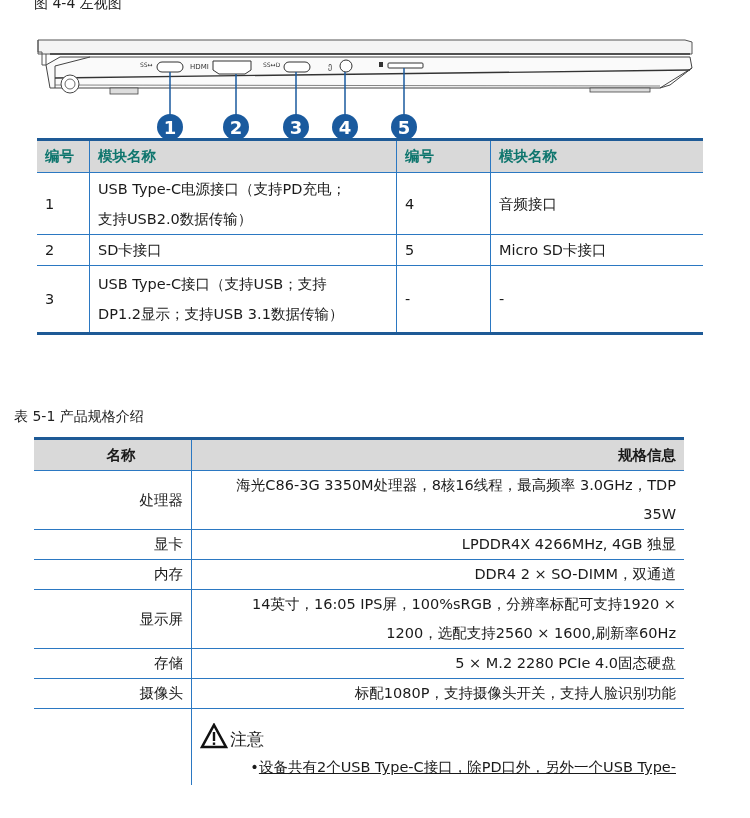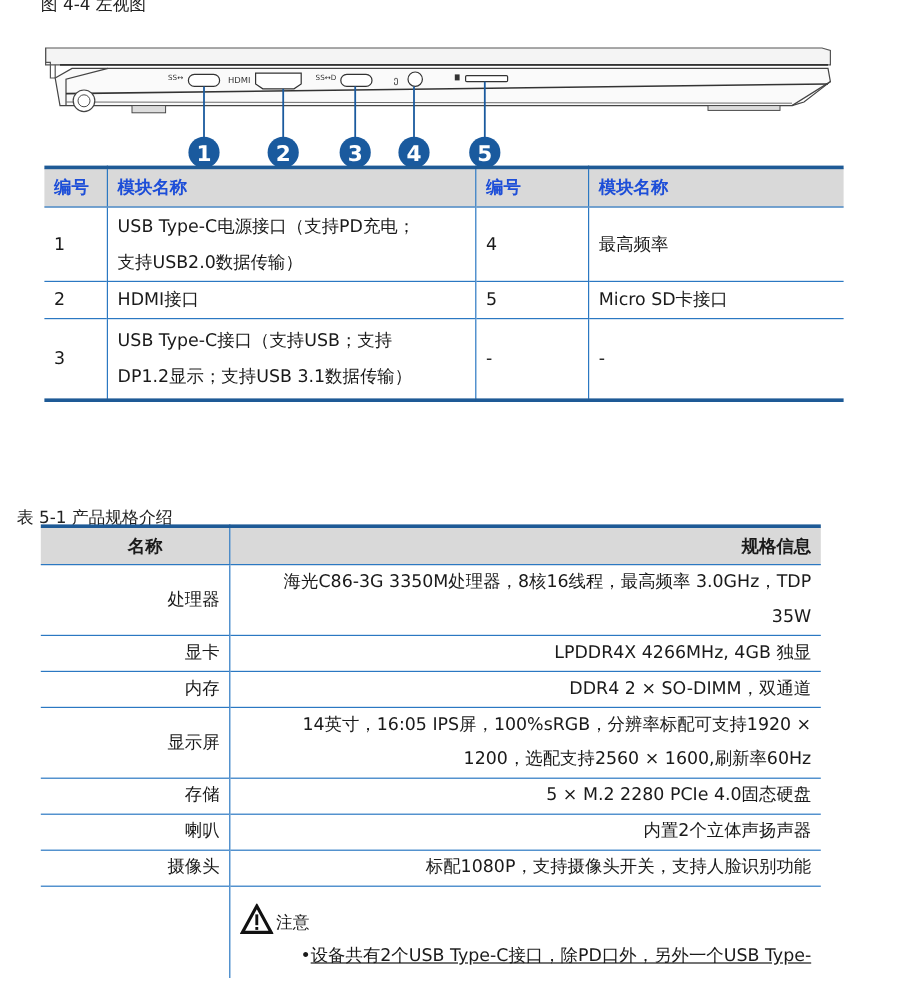--- a/index.html
+++ b/index.html
@@ -5,35 +5,35 @@
   html, body { margin: 0; padding: 0; background: #ffffff; }
   body {
     width: 750px; height: 818px; overflow: hidden; position: relative;
     font-family: "DejaVu Sans", "Liberation Sans", sans-serif;
     color: #1a1a1a;
   }
   .caption {
     position: absolute; font-size: 14px; color: #222; white-space: nowrap;
   }
   .fig-caption { left: 34px; top: -5px; }
-  .tbl-caption { left: 14px; top: 423px; }
+  .tbl-caption { left: 14px; top: 408px; }
 
   
   .figure { position: absolute; left: 30px; top: 30px; width: 680px; height: 115px; }
   .figure svg { position: absolute; left: 0; top: 0; }
 
   
   table { border-collapse: collapse; position: absolute; font-size: 14.5px; }
   td, th { padding: 0 8px; vertical-align: middle; text-align: left; }
   .ports {
     left: 37px; top: 138px; width: 666px;
     border-top: 3px solid #1e5a96; border-bottom: 3px solid #1e5a96;
   }
   .ports th {
-    background: #d9d9d9; font-weight: bold; height: 31px; color: #1d4ed8;
+    background: #d9d9d9; font-weight: bold; height: 31px; color: #0f766e;
     border-bottom: 1.5px solid #2b78c2;
   }
   .ports td, .ports th { border-left: 1.5px solid #2b78c2; }
   .ports tr > :first-child { border-left: none; }
   .ports td { border-top: 1.5px solid #2b78c2; line-height: 30px; }
   .ports .c1 { width: 36px; }
   .ports .c2 { width: 290px; }
   .ports .c3 { width: 77px; }
 
   .specs {
@@ -45,21 +45,21 @@
     border-bottom: 1.5px solid #2b78c2;
   }
   .specs th.name-h { text-align: center; }
   .specs td, .specs th { border-left: 1.5px solid #2b78c2; text-align: right; }
   .specs tr > :first-child { border-left: none; padding-left: 25px; }
   .specs td { border-top: 1.5px solid #2b78c2; line-height: 29px; }
   .specs .k { width: 124px; }
   .specs .note-cell { padding-top: 6px; }
   .note-title { display: flex; align-items: flex-end; gap: 2px; height: 34px; }
   .note-title .warn { width: 28px; height: 26px; }
-  .note-title span.txt { font-size: 14px; line-height: 20px; }
+  .note-title span.txt { font-size: 17px; line-height: 20px; }
   .bullet-line { line-height: 36px; padding-left: 4px; white-space: nowrap; text-decoration: underline; }
   .bullet-line .dot { display: inline-block; width: 18px; }
   .nowrap { white-space: nowrap; }
 </style>
 </head>
 <body>
 
 <div class="caption fig-caption">图 4-4 左视图</div>
 
 <div class="figure">
@@ -131,25 +131,25 @@
     </tr>
   </thead>
   <tbody>
     <tr style="height:62px">
       <td>1</td>
       <td>
         <div class="nowrap">USB Type-C电源接口（支持PD充电；</div>
         <div class="nowrap">支持USB2.0数据传输）</div>
       </td>
       <td>4</td>
-      <td>最高频率</td>
+      <td>音频接口</td>
     </tr>
     <tr style="height:31px">
       <td>2</td>
-      <td>HDMI接口</td>
+      <td>SD卡接口</td>
       <td>5</td>
       <td>Micro SD卡接口</td>
     </tr>
     <tr style="height:68px">
       <td>3</td>
       <td>
         <div class="nowrap">USB Type-C接口（支持USB；支持</div>
         <div class="nowrap">DP1.2显示；支持USB 3.1数据传输）</div>
       </td>
       <td>-</td>
@@ -186,24 +186,20 @@
     <tr>
       <td class="k">显示屏</td>
       <td>
         <div class="nowrap">14英寸，16:05 IPS屏，100%sRGB，分辨率标配可支持1920 ×</div>
         <div class="nowrap">1200，选配支持2560 × 1600,刷新率60Hz</div>
       </td>
     </tr>
     <tr>
       <td class="k">存储</td>
       <td class="nowrap">5 × M.2 2280 PCIe 4.0固态硬盘</td>
-    </tr>
-    <tr>
-      <td class="k">喇叭</td>
-      <td class="nowrap">内置2个立体声扬声器</td>
     </tr>
     <tr>
       <td class="k">摄像头</td>
       <td class="nowrap">标配1080P，支持摄像头开关，支持人脸识别功能</td>
     </tr>
     <tr>
       <td class="k"></td>
       <td class="note-cell">
         <div class="note-title">
           <svg class="warn" viewBox="0 0 28 26">

